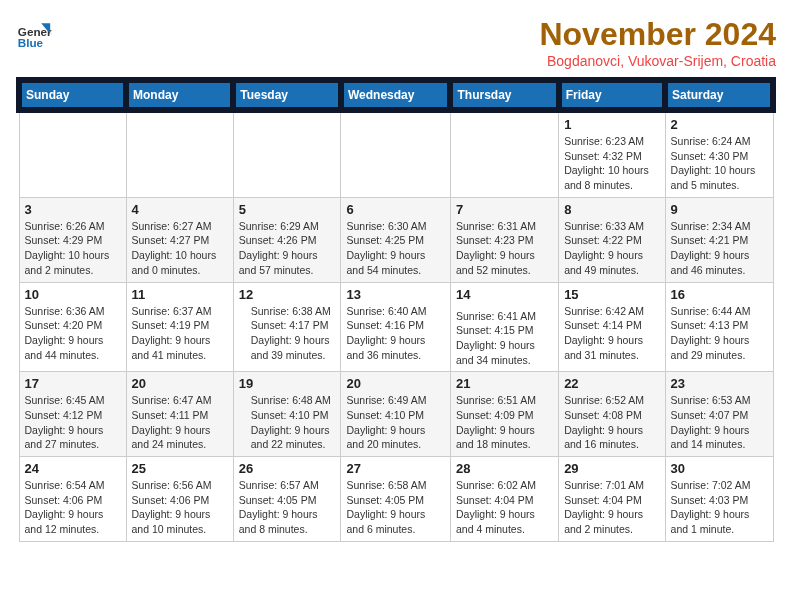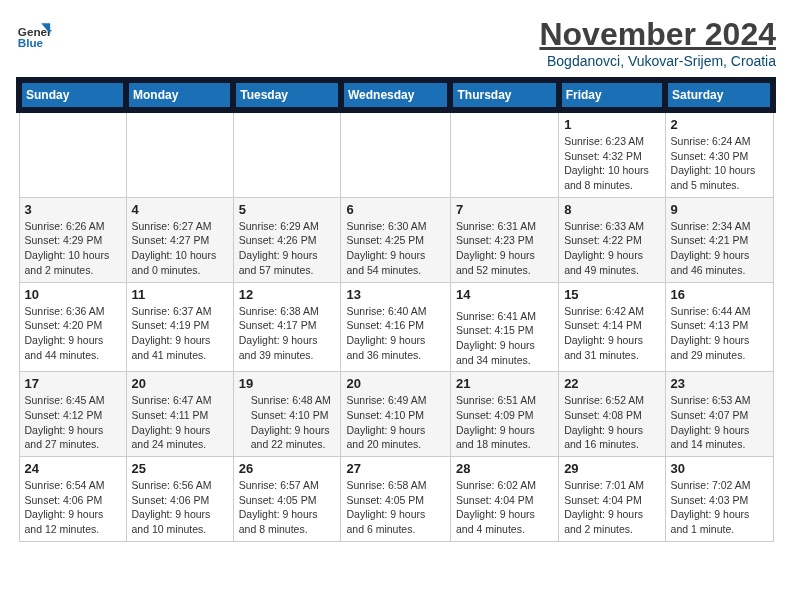--- a/index.html
+++ b/index.html
@@ -24,26 +24,25 @@
     .logo-icon {
       width: 36px;
       height: 36px;
     }
     .title-area {
       text-align: right;
     }
     .month-title {
       font-size: 32px;
       font-weight: bold;
-      color: #404040;
-      text-decoration: underline;
+      color: #a16207;
     }
     .location {
       font-size: 14px;
-      color: #0c4a6e;
+      color: #ef4444;
     }
     .calendar {
       width: 100%;
       border-collapse: collapse;
       font-size: 11px;
     }
     .calendar thead tr th {
       background: #1a6fb5;
       color: #fff;
       padding: 5px 4px;
@@ -180,21 +179,21 @@
 Daylight: 9 hours and 44 minutes.</div>
         </td>
         <td>
           <span class="day-number">11</span>
           <div class="day-info" style="white-space: pre-line;">Sunrise: 6:37 AM
 Sunset: 4:19 PM
 Daylight: 9 hours and 41 minutes.</div>
         </td>
         <td>
           <span class="day-number">12</span>
-          <div class="day-info" style="white-space: pre-line;">Sunrise: 6:38 AM
+          <div class="day-info" style="white-space: pre-line; margin-left: 12px;">Sunrise: 6:38 AM
 Sunset: 4:17 PM
 Daylight: 9 hours and 39 minutes.</div>
         </td>
         <td>
           <span class="day-number">13</span>
           <div class="day-info" style="white-space: pre-line;">Sunrise: 6:40 AM
 Sunset: 4:16 PM
 Daylight: 9 hours and 36 minutes.</div>
         </td>
         <td>

